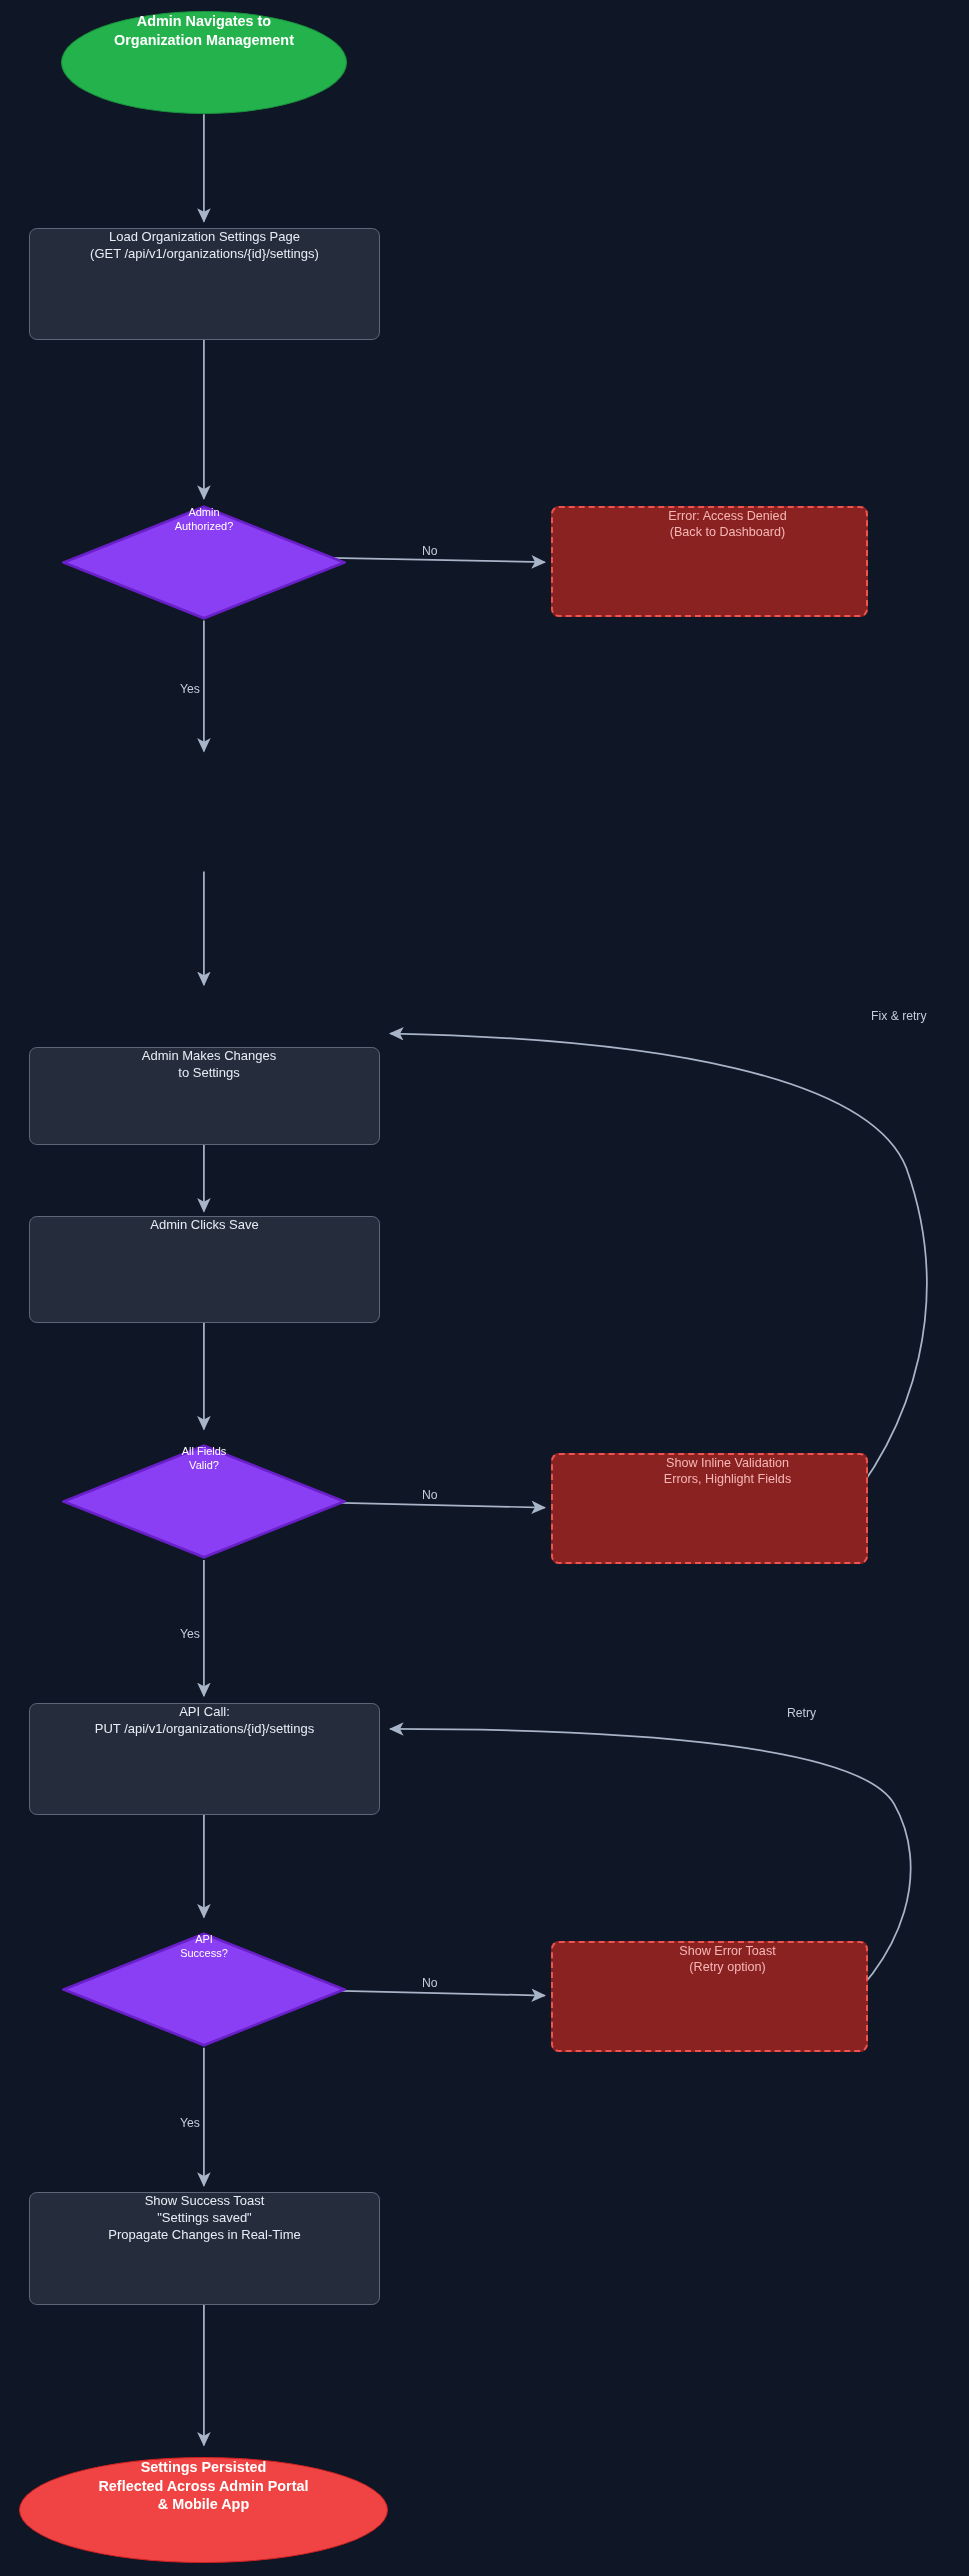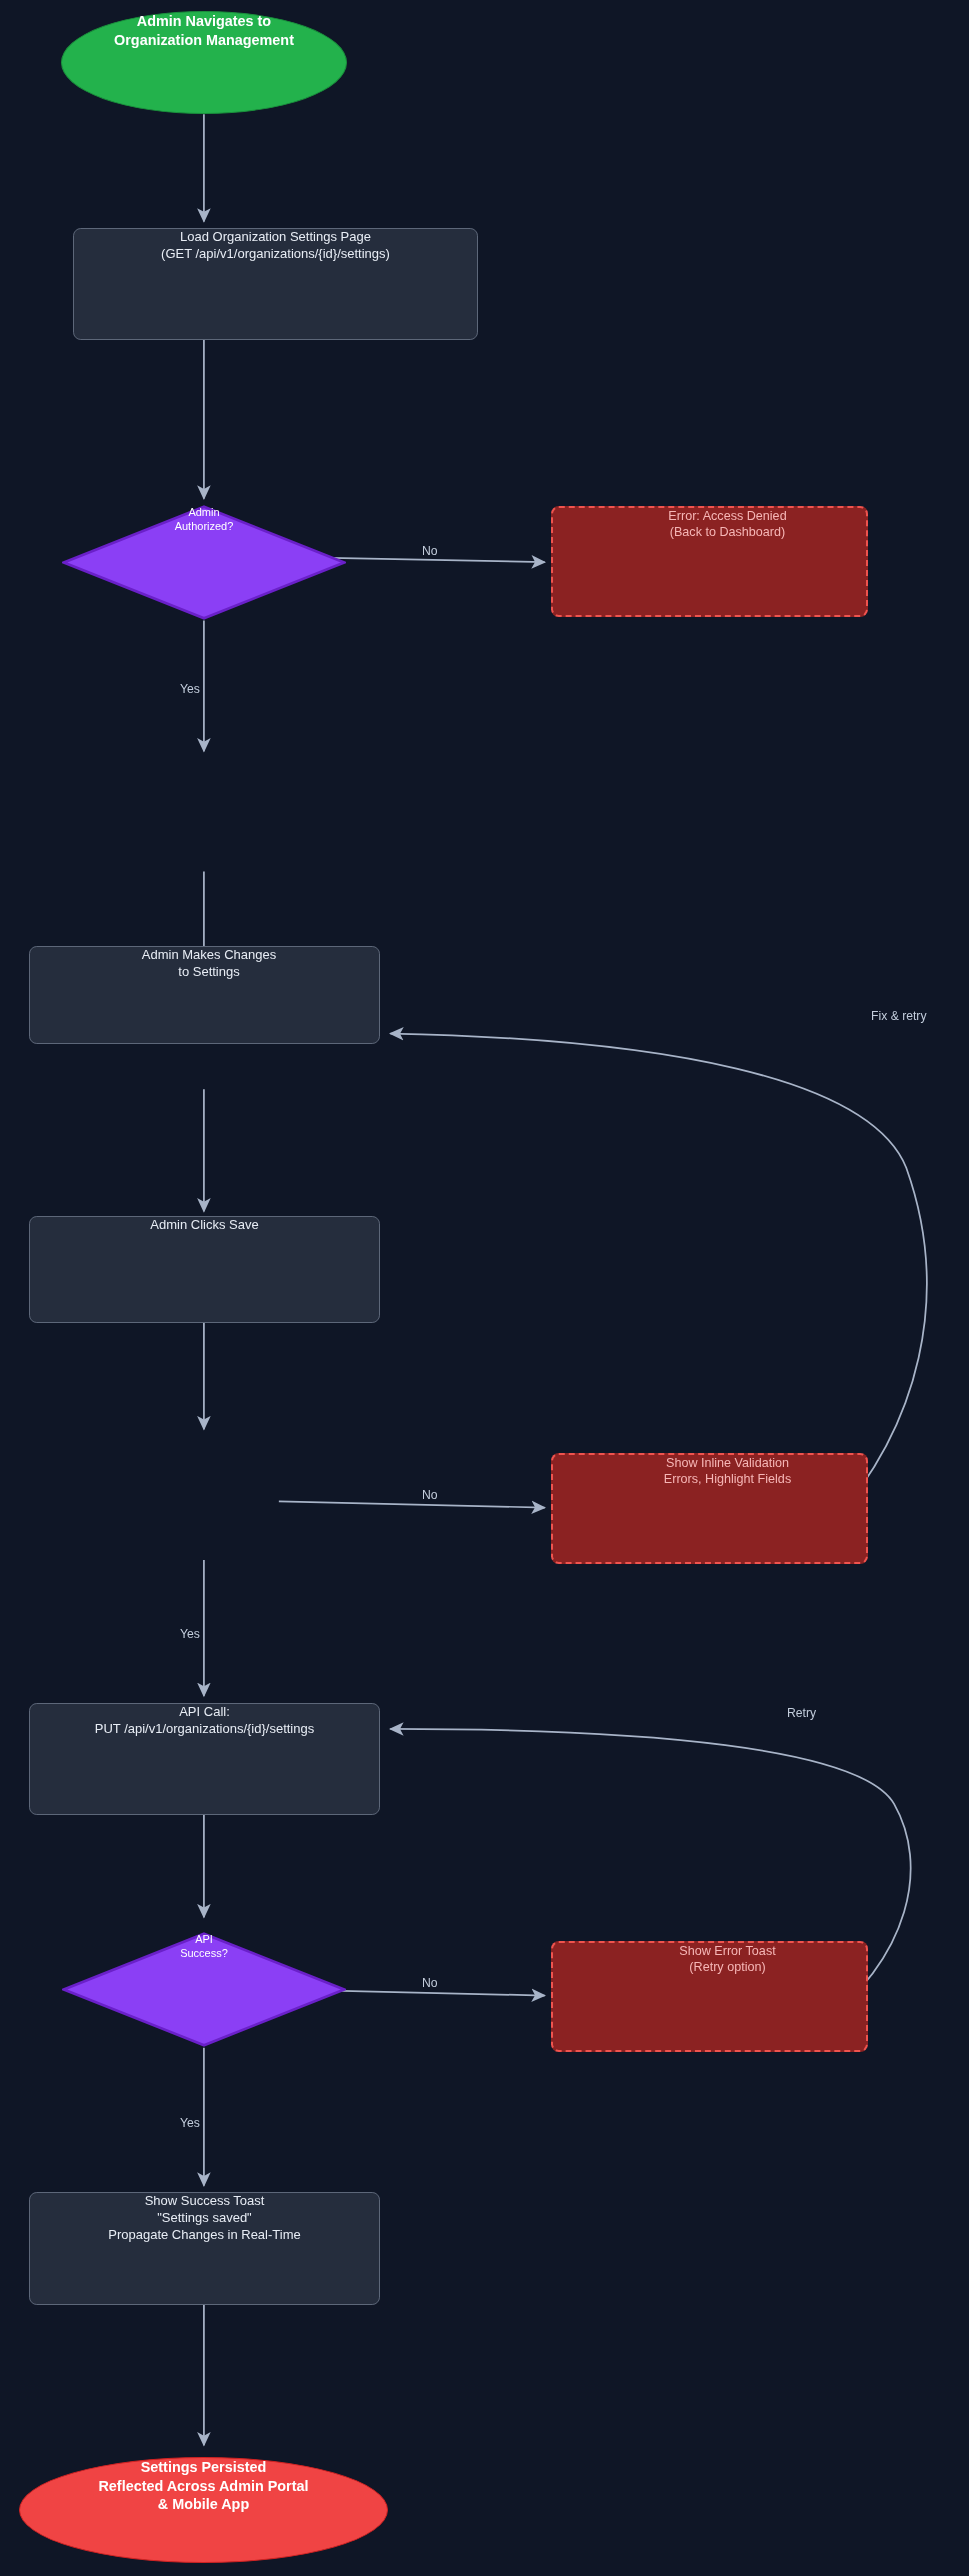--- a/index.html
+++ b/index.html
@@ -81,48 +81,55 @@
 
       <path d="M938,2327 C1046,2245 1066,2140 1026,2070 C988,2005 740,1984 448,1984"></path>
     </g>
   </svg>
 
   <div class="node term start" style="left:61px;top:11.3px;width:286px;height:103px;">
     <span class="lbl">Admin Navigates to
 Organization Management</span>
   </div>
 
-  <div class="node proc" style="left:29px;top:228px;width:405px;height:112px;margin-left:44px;">
+  <div class="node proc" style="left:29px;top:228px;width:351px;height:112px;">
     <span class="lbl">Load Organization Settings Page
 (GET /api/v1/organizations/{id}/settings)</span>
   </div>
 
   <div class="node dec" style="left:62px;top:505px;width:284px;height:115px;">
     <svg class="dshape" viewBox="0 0 326 132" preserveAspectRatio="none">
       <polygon points="163,2 324,66 163,130 2,66" fill="#8b3ff5" stroke="#6a20c9" stroke-width="3"></polygon>
     </svg>
     <span class="lbl">Admin
 Authorized?</span>
   </div>
 
   <div class="node err" style="left:551px;top:506px;width:317px;height:111px;">
     <span class="lbl">Error: Access Denied
 (Back to Dashboard)</span>
   </div>
 
 
-  <div class="node proc" style="left:29px;top:946px;width:351px;height:98px;padding-left:9px;">
+  <div class="node proc" style="left:29px;top:1047px;width:351px;height:98px;padding-left:9px;">
     <span class="lbl">Admin Makes Changes
 to Settings</span>
   </div>
 
   <div class="node proc" style="left:29px;top:1216px;width:351px;height:107px;">
     <span class="lbl">Admin Clicks Save</span>
   </div>
 
+  <div class="node dec" style="left:62px;top:1444px;width:284px;height:115px;">
+    <svg class="dshape" viewBox="0 0 326 132" preserveAspectRatio="none">
+      <polygon points="163,2 324,66 163,130 2,66" fill="#8b3ff5" stroke="#6a20c9" stroke-width="3"></polygon>
+    </svg>
+    <span class="lbl">All Fields
+Valid?</span>
+  </div>
 
   <div class="node err" style="left:551px;top:1453px;width:317px;height:111px;">
     <span class="lbl">Show Inline Validation
 Errors, Highlight Fields</span>
   </div>
 
   <div class="node proc" style="left:29px;top:1703px;width:351px;height:112px;">
     <span class="lbl">API Call:
 PUT /api/v1/organizations/{id}/settings</span>
   </div>

